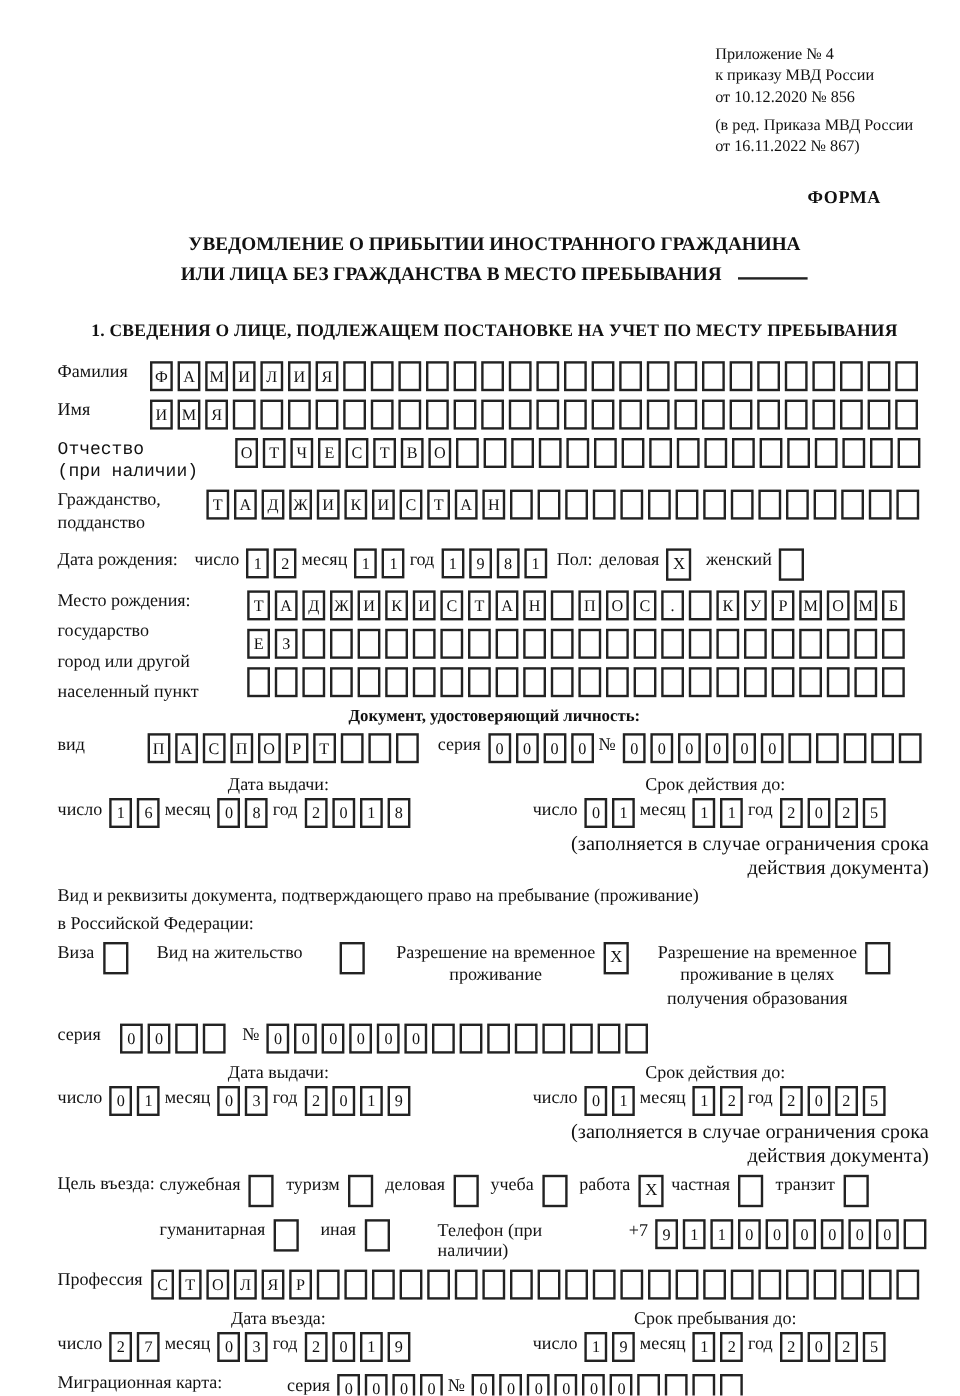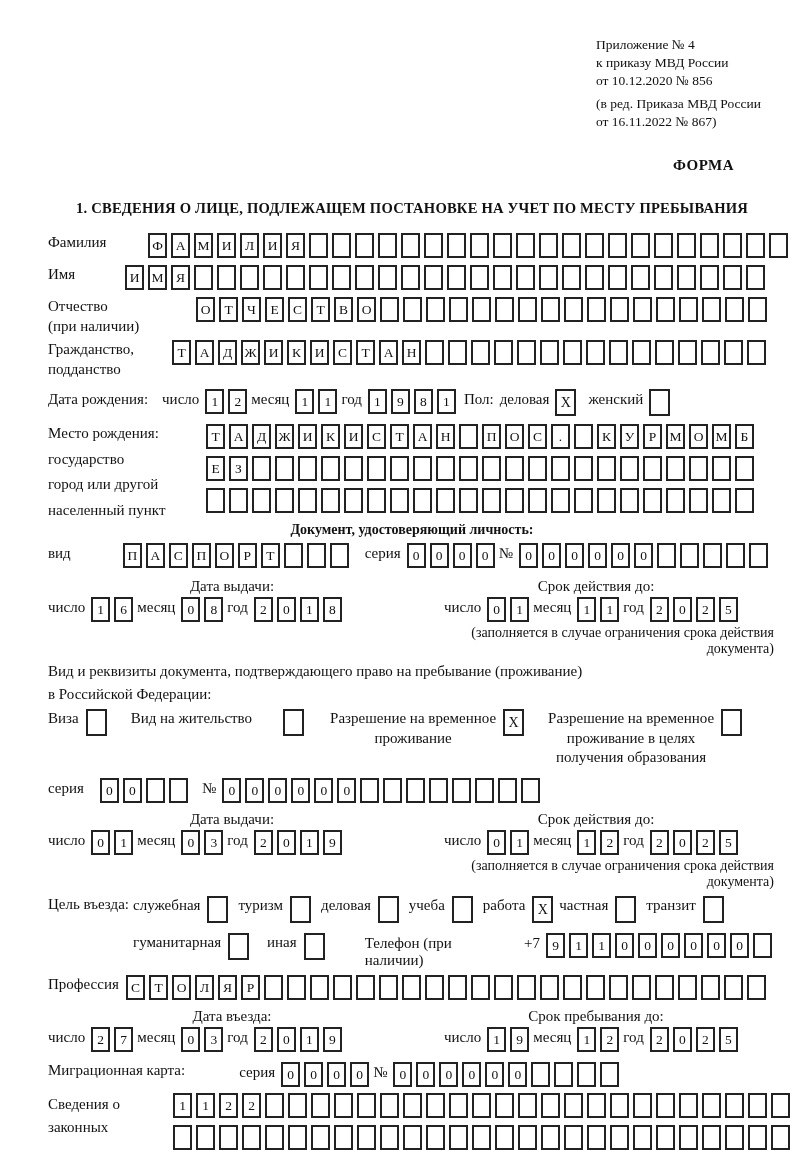--- a/index.html
+++ b/index.html
@@ -29,56 +29,62 @@
     display:inline-block;width:17px;height:23px;border:2px solid #222;
     text-align:center;line-height:23px;font-size:14px;vertical-align:top;flex:none;
   }
   .dg{display:inline-flex;align-items:flex-start;}
   .dg .t{margin:2px 6px 0 0;}
   .center{text-align:center;}
   .bold{font-weight:bold;}
   .mt2{margin-top:2px;} .mt6{margin-top:6px;} .mt10{margin-top:10px;}
   .twocol{display:flex;margin-top:10px;}
   .col-l{width:368px;} .col-r{flex:1;}
-  .note-r{text-align:right;font-size:14px;margin-top:3px;padding-right:2px;}
+  .note-r{text-align:right;font-size:17px;margin-top:3px;padding-right:2px;}
   .stack{display:flex;flex-direction:column;gap:7px;}
   .opt{display:inline-flex;align-items:flex-start;margin-right:10px;}
   .opt .ol{margin-right:7px;line-height:1.3;}
   .opt .center{text-align:center;}
 </style>
 </head>
 <body>
 
 <div class="page">
 
   <div class="hdr-block">
     <div>Приложение № 4</div>
     <div>к приказу МВД России</div>
     <div>от 10.12.2020 № 856</div>
     <div class="gap"></div>
     <div>(в ред. Приказа МВД России</div>
     <div>от 16.11.2022 № 867)</div>
   </div>
   <div class="forma">ФОРМА</div>
 
+  <div class="title">
+    <div>УВЕДОМЛЕНИЕ О ПРИБЫТИИ ИНОСТРАННОГО ГРАЖДАНИНА</div>
+    <div>
+      <span>ИЛИ ЛИЦА БЕЗ ГРАЖДАНСТВА В МЕСТО ПРЕБЫВАНИЯ</span><span class="blankline"></span>
+    </div>
+  </div>
 
   <div class="sect">1. СВЕДЕНИЯ О ЛИЦЕ, ПОДЛЕЖАЩЕМ ПОСТАНОВКЕ НА УЧЕТ ПО МЕСТУ ПРЕБЫВАНИЯ</div>
 
-  <div class="row" style="margin-top:16px;gap:23px;">
+  <div class="row" style="margin-top:16px;">
     <div class="lbl" style="width:77px;">Фамилия</div>
     <div class="cells"><span class="cell">Ф</span><span class="cell">А</span><span class="cell">М</span><span class="cell">И</span><span class="cell">Л</span><span class="cell">И</span><span class="cell">Я</span><span class="cell">&nbsp;</span><span class="cell">&nbsp;</span><span class="cell">&nbsp;</span><span class="cell">&nbsp;</span><span class="cell">&nbsp;</span><span class="cell">&nbsp;</span><span class="cell">&nbsp;</span><span class="cell">&nbsp;</span><span class="cell">&nbsp;</span><span class="cell">&nbsp;</span><span class="cell">&nbsp;</span><span class="cell">&nbsp;</span><span class="cell">&nbsp;</span><span class="cell">&nbsp;</span><span class="cell">&nbsp;</span><span class="cell">&nbsp;</span><span class="cell">&nbsp;</span><span class="cell">&nbsp;</span><span class="cell">&nbsp;</span><span class="cell">&nbsp;</span><span class="cell">&nbsp;</span></div>
   </div>
 
   <div class="row">
     <div class="lbl" style="width:77px;">Имя</div>
     <div class="cells"><span class="cell">И</span><span class="cell">М</span><span class="cell">Я</span><span class="cell">&nbsp;</span><span class="cell">&nbsp;</span><span class="cell">&nbsp;</span><span class="cell">&nbsp;</span><span class="cell">&nbsp;</span><span class="cell">&nbsp;</span><span class="cell">&nbsp;</span><span class="cell">&nbsp;</span><span class="cell">&nbsp;</span><span class="cell">&nbsp;</span><span class="cell">&nbsp;</span><span class="cell">&nbsp;</span><span class="cell">&nbsp;</span><span class="cell">&nbsp;</span><span class="cell">&nbsp;</span><span class="cell">&nbsp;</span><span class="cell">&nbsp;</span><span class="cell">&nbsp;</span><span class="cell">&nbsp;</span><span class="cell">&nbsp;</span><span class="cell">&nbsp;</span><span class="cell">&nbsp;</span><span class="cell">&nbsp;</span><span class="cell">&nbsp;</span><span class="cell">&nbsp;</span></div>
   </div>
 
   <div class="row">
-    <div class="lbl" style="width:148px;">
+    <div class="lbl" style="width:148px;font-family:Liberation Mono, monospace;">
       <div>Отчество</div>
       <div>(при наличии)</div>
     </div>
     <div class="cells"><span class="cell">О</span><span class="cell">Т</span><span class="cell">Ч</span><span class="cell">Е</span><span class="cell">С</span><span class="cell">Т</span><span class="cell">В</span><span class="cell">О</span><span class="cell">&nbsp;</span><span class="cell">&nbsp;</span><span class="cell">&nbsp;</span><span class="cell">&nbsp;</span><span class="cell">&nbsp;</span><span class="cell">&nbsp;</span><span class="cell">&nbsp;</span><span class="cell">&nbsp;</span><span class="cell">&nbsp;</span><span class="cell">&nbsp;</span><span class="cell">&nbsp;</span><span class="cell">&nbsp;</span><span class="cell">&nbsp;</span><span class="cell">&nbsp;</span><span class="cell">&nbsp;</span><span class="cell">&nbsp;</span><span class="cell">&nbsp;</span></div>
   </div>
 
   <div class="row" style="margin-top:4px;">
     <div class="lbl" style="width:124px;">
       <div>Гражданство,</div>
       <div>подданство</div>

